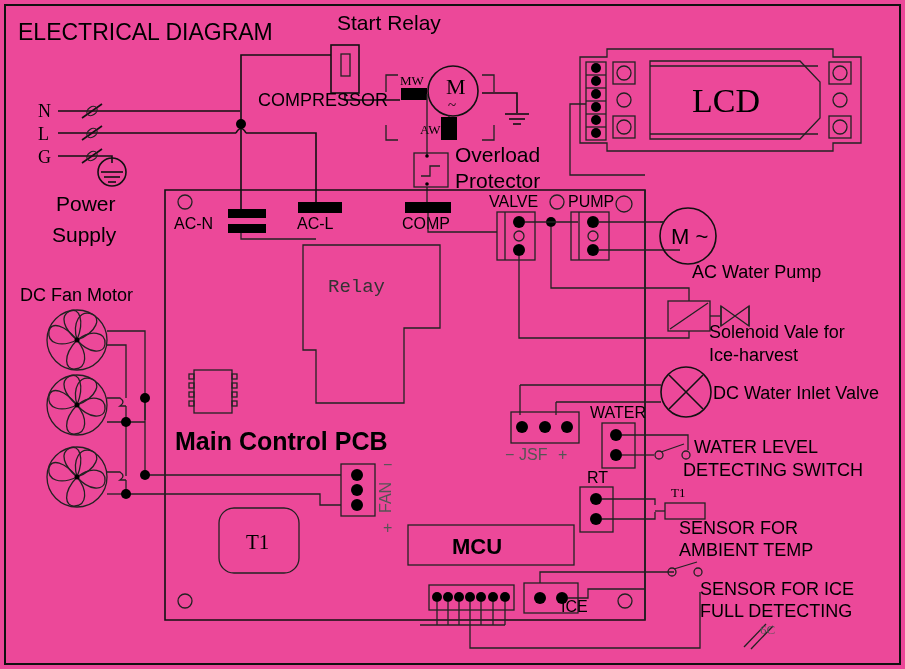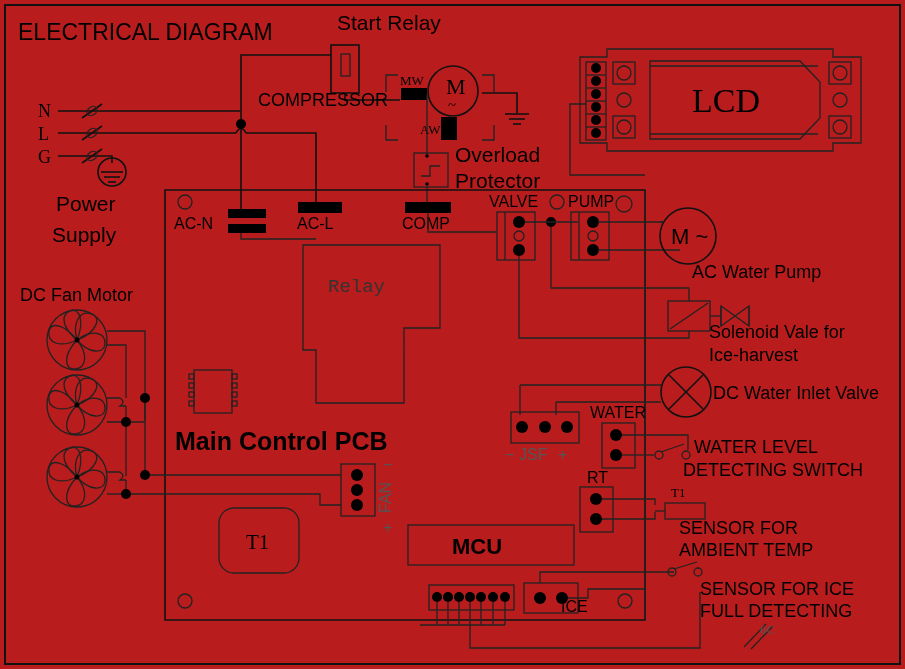--- a/index.html
+++ b/index.html
@@ -1,17 +1,17 @@
 <!DOCTYPE html>
 <html><head>
 <meta charset="utf-8">
 <style>
   html,body{margin:0;padding:0;background:#ffffff;}
   body{width:905px;height:669px;overflow:hidden;font-family:"Liberation Sans",sans-serif;}
-  #stage{position:relative;width:905px;height:669px;background:#b91c1c;}
+  #stage{position:relative;width:905px;height:669px;background:#ec4899;}
   svg{display:block;}
   .ln{stroke:#111;stroke-width:1.6;fill:none;}
   .ln-thin{stroke:#222;stroke-width:1.3;fill:none;}
   .ln-frame{stroke:#111;stroke-width:2;fill:none;}
   .fill-k{fill:#000;}
   .txt{font-family:"Liberation Sans",sans-serif;fill:#000;}
   .serif{font-family:"Liberation Serif",serif;fill:#000;}
   .mono{font-family:"Liberation Mono",monospace;fill:#333;}
   .t-title{font-size:23px;}
   .t-big{font-size:21px;}

